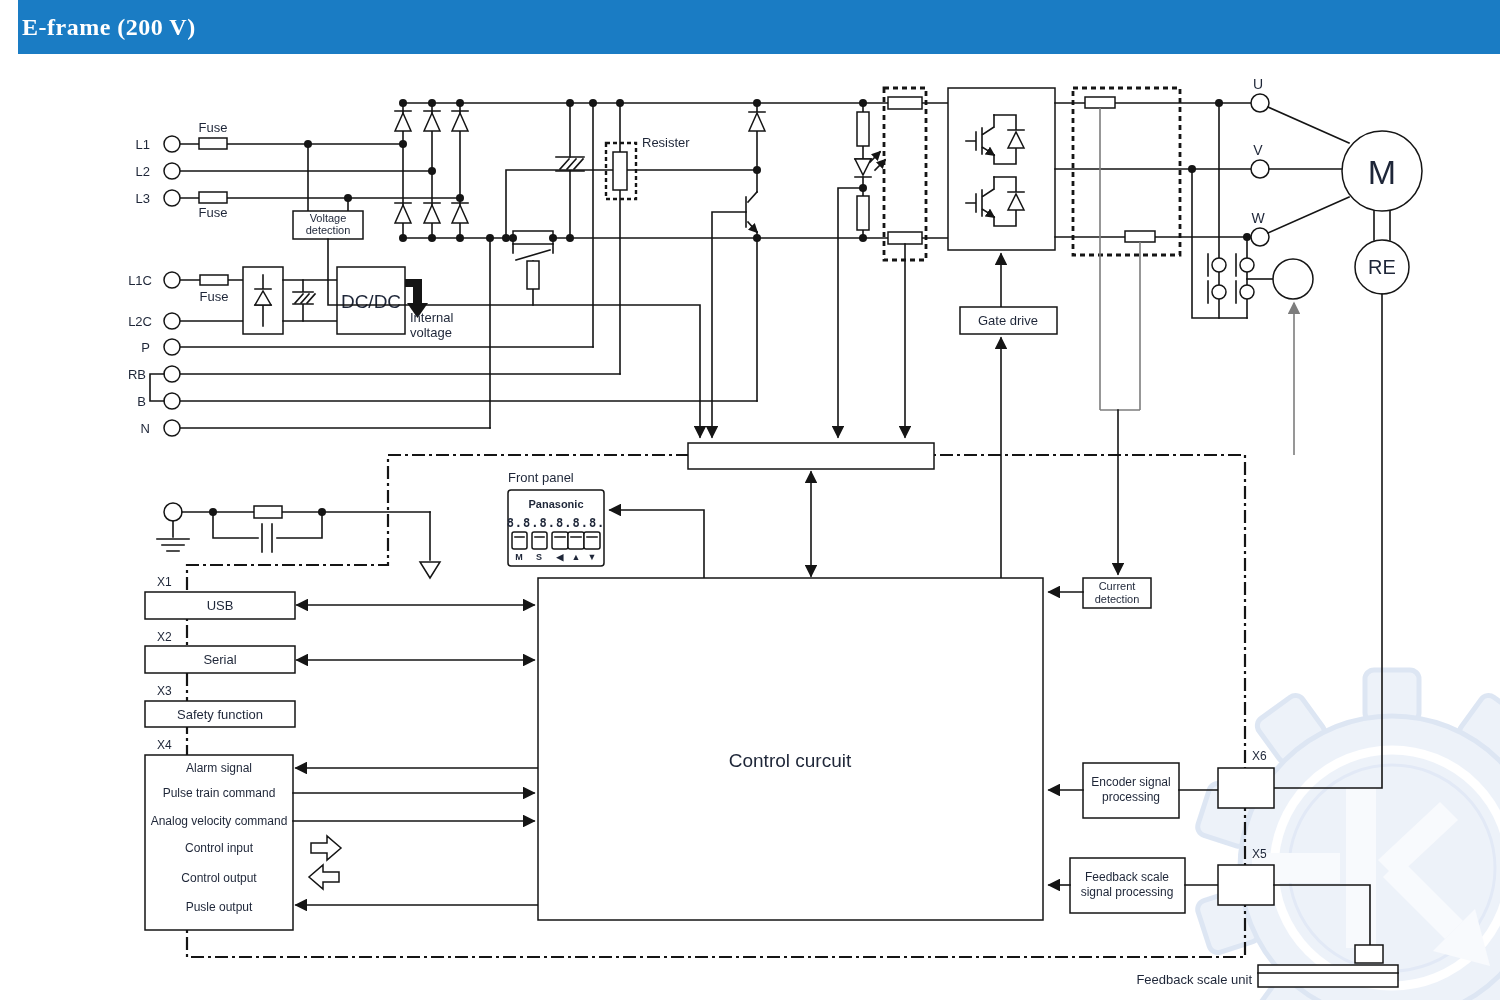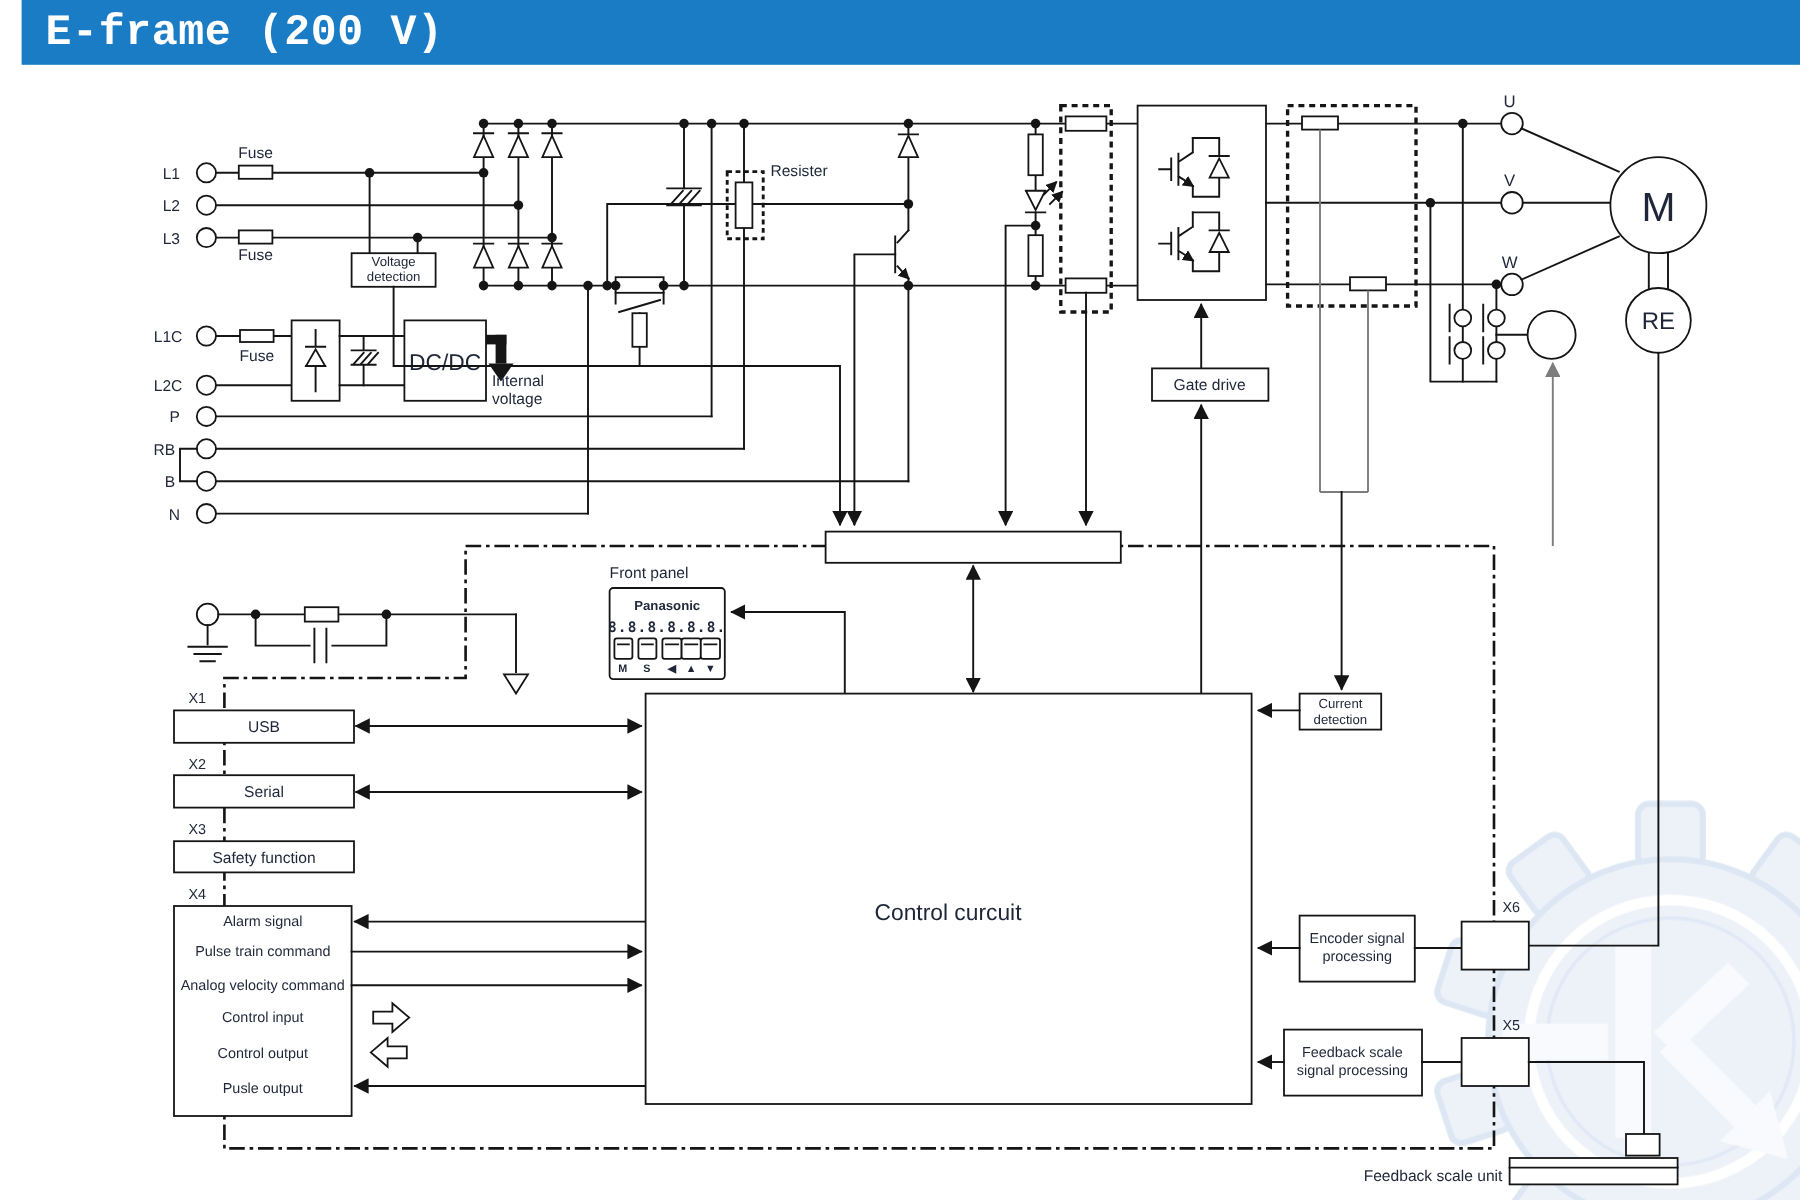--- a/index.html
+++ b/index.html
@@ -4,22 +4,22 @@
 <style>
   :root{
     --header-bg:#1a7cc4; --header-fg:#ffffff; --line:#151515; --label:#1e2638;
     --sense:#7d7d7d;
   }
   html,body{margin:0;padding:0;background:#ffffff;}
   .page{position:relative;width:1500px;height:1000px;background:#fff;overflow:hidden;
         font-family:"Liberation Sans",sans-serif;}
   .titlebar{position:absolute;left:18px;top:0;width:1482px;height:54px;
             background:var(--header-bg);display:flex;align-items:center;z-index:5;}
-  .titlebar h1{margin:0 0 0 20px;font-size:36px;font-weight:bold;color:var(--header-fg);
-               font-family:Liberation Mono, monospace;letter-spacing:0.5px;}
+  .titlebar h1{margin:0 0 0 4px;font-size:24px;font-weight:bold;color:var(--header-fg);
+               font-family:Liberation Serif, serif;letter-spacing:0.5px;}
   svg{position:absolute;left:0;top:0;}
   svg text{font-family:"Liberation Sans",sans-serif;fill:var(--label);}
   .wire{fill:none;stroke:var(--line);stroke-width:1.6;stroke-linecap:square;}
   .sense{fill:none;stroke:var(--sense);stroke-width:1.6;}
   .comp{fill:#ffffff;stroke:var(--line);stroke-width:1.5;}
   .node{fill:var(--line);stroke:none;}
   .dashbox{fill:none;stroke:var(--line);stroke-width:2.8;stroke-dasharray:5 4;}
   .dashbox2{fill:none;stroke:var(--line);stroke-width:2.4;stroke-dasharray:4 3;}
   .boundary{fill:none;stroke:var(--line);stroke-width:2.2;stroke-dasharray:13 4 3 4;}
   .s9{font-size:9px;} .s11{font-size:11px;} .s12{font-size:12px;} .s13{font-size:13px;}

